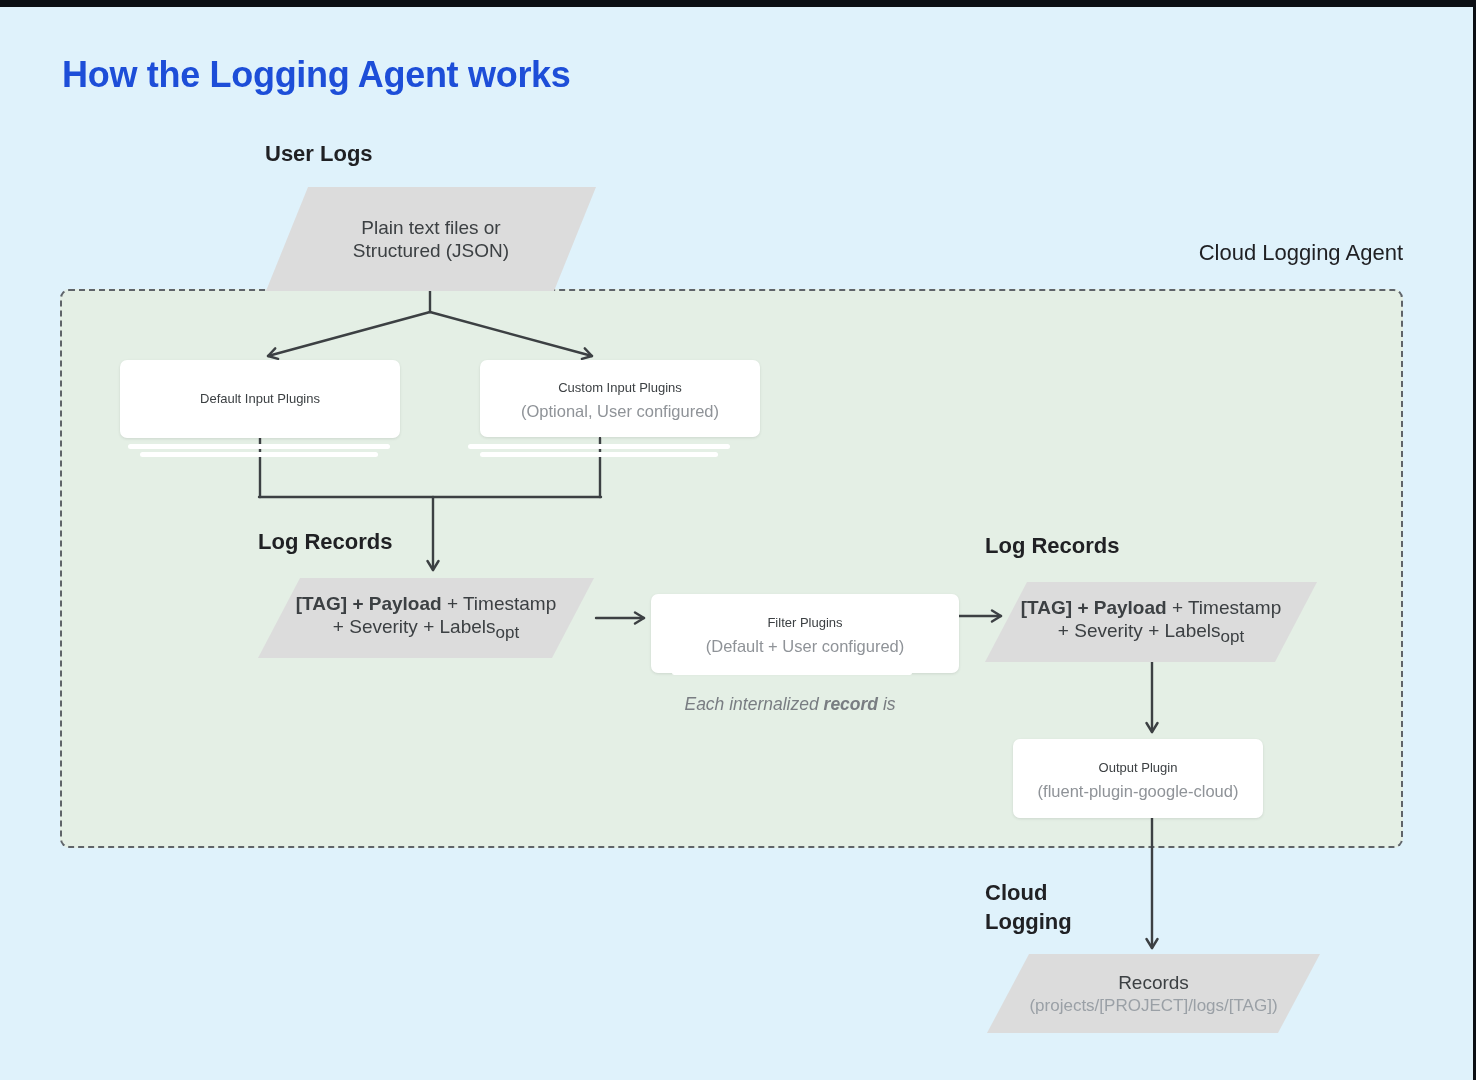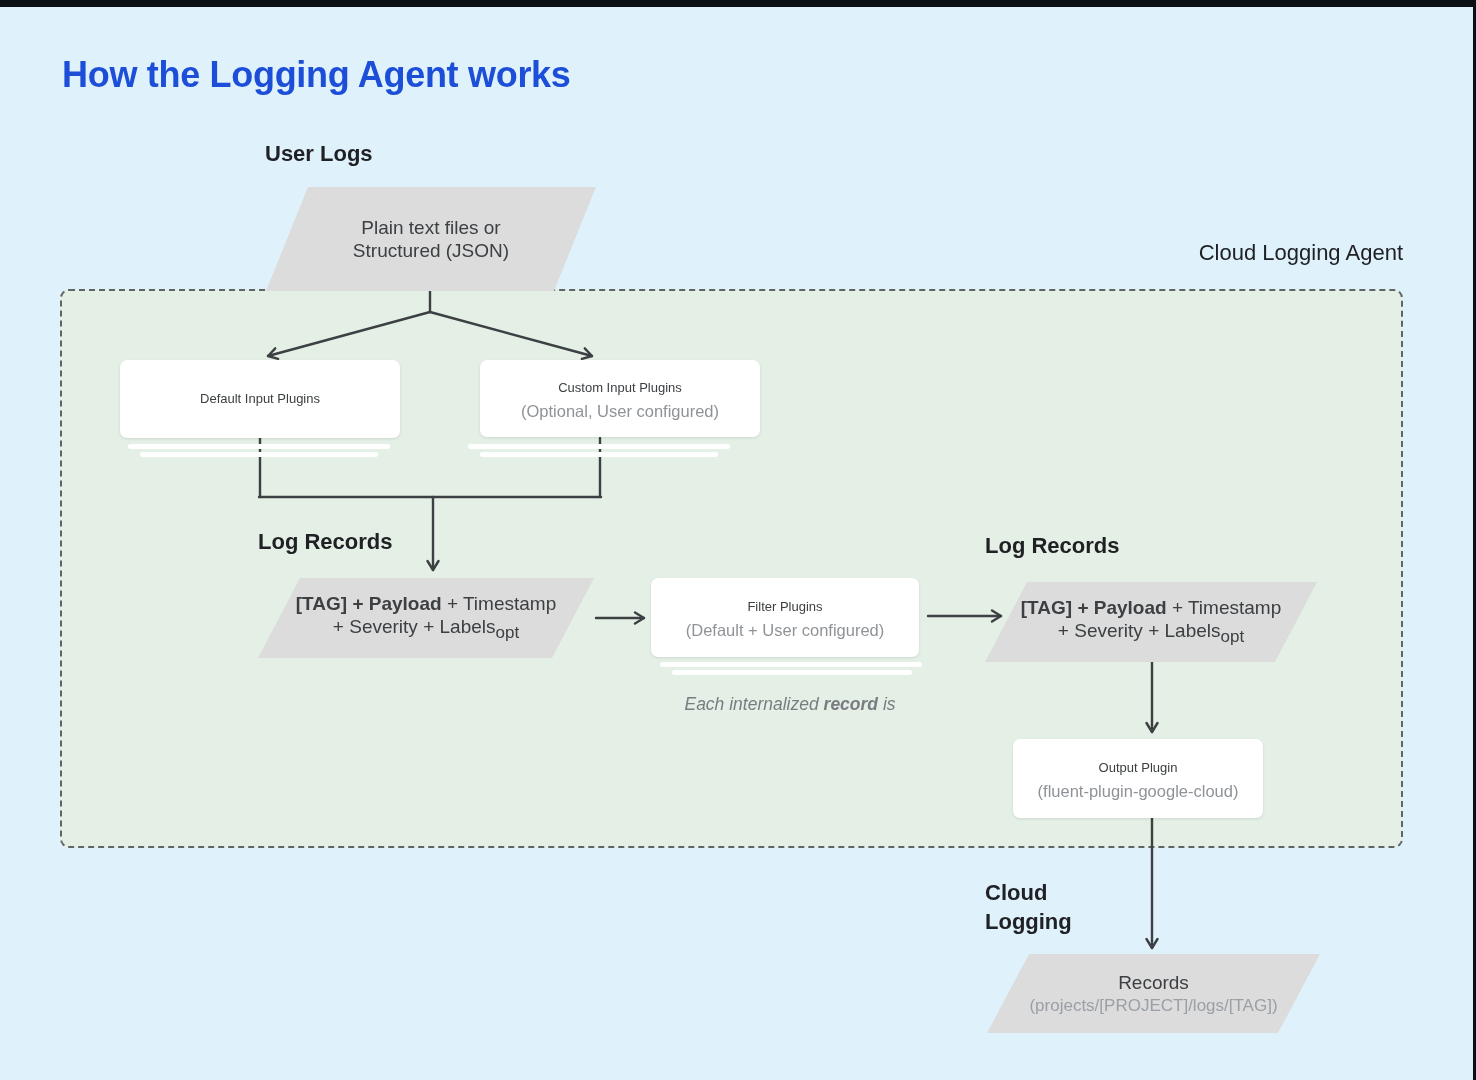--- a/index.html
+++ b/index.html
@@ -103,21 +103,21 @@
   </div>
   <div class="stack-line" style="left:468px;top:444px;width:262px;"></div>
   <div class="stack-line" style="left:480px;top:452px;width:238px;"></div>
 
   <div class="section-label" style="left:258px;top:529px;">Log Records</div>
   <div class="para" style="left:258px;top:578px;width:336px;height:80px;">
     <div><b>[TAG] + Payload</b><span> + Timestamp</span></div>
     <div><span>+ Severity + Labels</span><span class="sub-opt">opt</span></div>
   </div>
 
-  <div class="node" style="left:651px;top:578px;width:268px;height:79px;">
+  <div class="node" style="left:651px;top:594px;width:308px;height:79px;">
     <div class="node-title">Filter Plugins</div>
     <div class="node-subtitle">(Default + User configured)</div>
   </div>
   <div class="stack-line" style="left:660px;top:662px;width:262px;"></div>
   <div class="stack-line" style="left:672px;top:670px;width:240px;"></div>
 
   <div class="note">
     <div><span>Each internalized </span><b>record</b><span> is</span></div>
   </div>
 

